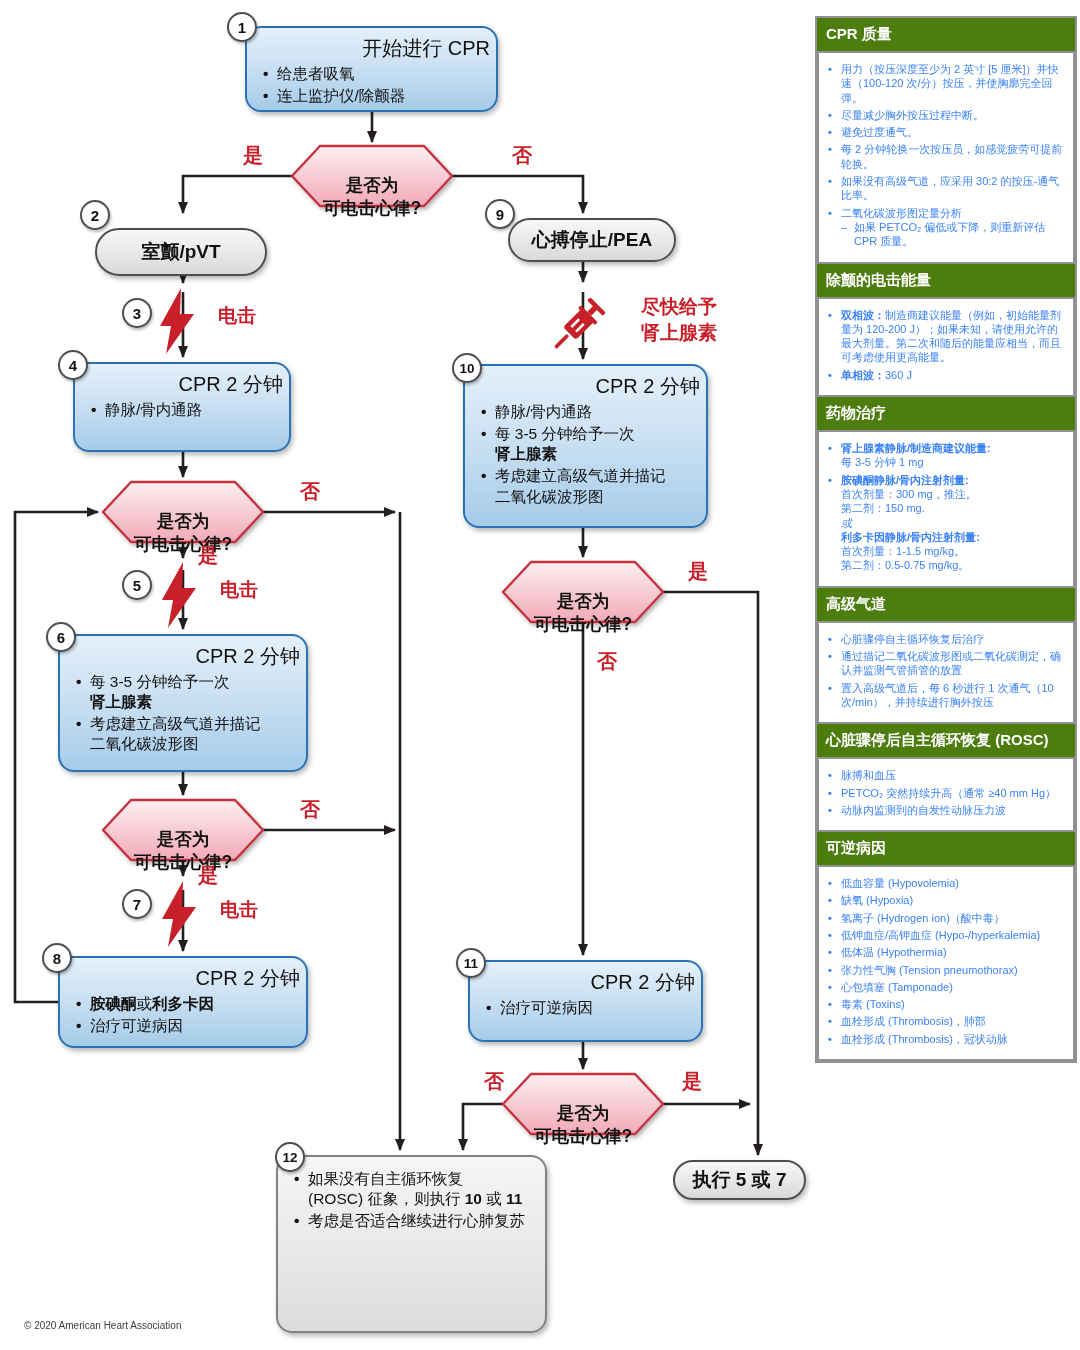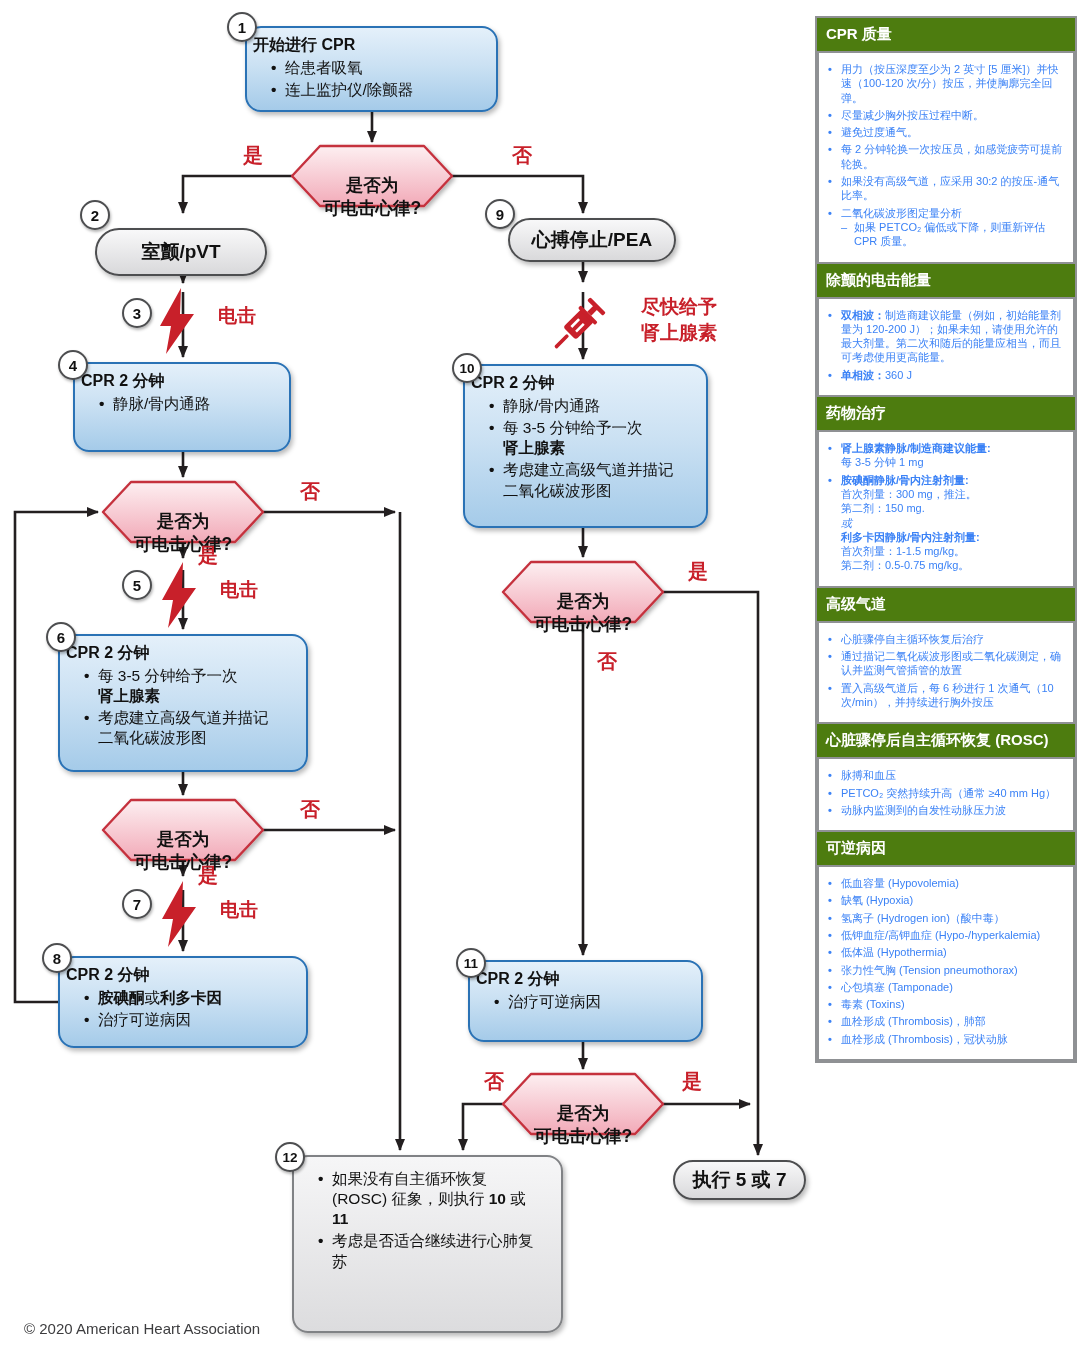--- a/index.html
+++ b/index.html
@@ -6,41 +6,41 @@
   body{font-family:"Liberation Sans","DejaVu Sans",sans-serif;}
   #canvas{position:relative;width:1080px;height:1350px;background:#fff;overflow:hidden;}
   #wires{position:absolute;left:0;top:0;z-index:1;}
 
   .box{position:absolute;z-index:2;border-radius:16px;box-shadow:2px 3px 5px rgba(0,0,0,.28);box-sizing:border-box;}
   .blue{background:linear-gradient(180deg,#e4f0fa 0%,#cbe1f3 45%,#a5cbe9 100%);border:2.5px solid #2a72b5;}
   .graybox{background:linear-gradient(180deg,#f6f6f7 0%,#dcdcde 100%);border:2px solid #808285;}
   .pill{position:absolute;z-index:2;border-radius:26px;background:linear-gradient(180deg,#f8f8f9 0%,#d9d9db 100%);
         border:2px solid #4d4e50;display:flex;align-items:center;justify-content:center;
         box-shadow:2px 3px 5px rgba(0,0,0,.28);font-weight:bold;font-size:19px;color:#111;box-sizing:border-box;}
-  .box-title{text-align:left;font-weight:bold;font-size:16px;margin:7px 6px 2px;color:#111;}
-  ul.fb{list-style:none;margin:2px 8px 0;padding:0 8px 0 16px;font-size:15.5px;line-height:1.3;color:#111;}
+  .box-title{text-align:right;font-weight:normal;font-size:20px;margin:7px 6px 2px;color:#111;}
+  ul.fb{list-style:none;margin:2px 0 0;padding:0 8px 0 16px;font-size:15.5px;line-height:1.3;color:#111;}
   ul.fb li{position:relative;padding-left:14px;margin-bottom:2px;}
   ul.fb li::before{content:"•";position:absolute;left:0;font-weight:bold;}
   .hexlab{position:absolute;width:160px;text-align:center;font-weight:bold;font-size:17.5px;line-height:1.32;color:#111;z-index:2;margin-top:22px;}
   .rlab{position:absolute;color:#c8202a;font-weight:bold;font-size:20px;z-index:2;white-space:nowrap;}
   .rlab.small{font-size:19px;line-height:1.35;text-align:center;}
   .numc{position:absolute;width:30px;height:30px;border-radius:50%;background:#fff;border:2px solid #4d4e50;
         display:flex;align-items:center;justify-content:center;font-weight:bold;font-size:15px;color:#111;
         z-index:4;box-shadow:1px 2px 3px rgba(0,0,0,.3);box-sizing:border-box;}
   .numc.two{font-size:13.5px;}
 
   .sidebar{position:absolute;left:815px;top:16px;width:262px;background:#8f9194;padding:2px;z-index:2;box-sizing:border-box;}
   .sb-h{background:#4d7c0f;color:#fff;font-weight:bold;font-size:15px;padding:7px 9px;}
   .sb-b{background:#fff;margin:2px;padding:9px 6px 10px 6px;}
   .sb-b ul{list-style:none;margin:0;padding:0 0 0 16px;font-size:11px;line-height:1.3;color:#3b82f6;}
   .sb-b li{position:relative;margin-bottom:3px;}
   .sb-b li::before{content:"•";position:absolute;left:-13px;font-weight:bold;}
   .sub{position:relative;display:block;padding-left:13px;}
   .sub::before{content:"–";position:absolute;left:0;}
-  .copy{position:absolute;left:24px;top:1320px;font-size:15px;color:#3d3d3f;z-index:2;}
+  .copy{position:absolute;left:24px;top:1320px;font-size:10px;color:#3d3d3f;z-index:2;}
 </style>
 </head>
 <body>
 
 <div id="canvas">
 
   <svg id="wires" width="1080" height="1350" viewBox="0 0 1080 1350">
     <defs>
       <marker id="arr" markerUnits="userSpaceOnUse" markerWidth="13" markerHeight="11" refX="11" refY="5" orient="auto">
         <path d="M0,0 L12,5 L0,10 Z" fill="#231f20"></path>
@@ -173,21 +173,21 @@
     </ul>
   </div>
 
   <div class="box blue" style="left:468px;top:960px;width:235px;height:82px">
     <div class="box-title">CPR 2 分钟</div>
     <ul class="fb">
         <li><span>治疗可逆病因</span></li>
       </ul>
   </div>
 
-  <div class="box graybox" style="left:292px;top:1155px;width:271px;height:178px">
+  <div class="box graybox" style="left:276px;top:1155px;width:271px;height:178px">
     <ul class="fb" style="margin-top:12px;">
       <li><span>如果没有自主循环恢复</span><br><span>(ROSC) 征象，则执行 </span><b>10</b><span> 或 </span><b>11</b></li>
       <li><span>考虑是否适合继续进行心肺复苏</span></li>
     </ul>
   </div>
 
   <div class="pill" style="left:673px;top:1160px;width:133px;height:40px">
       <span>执行 5 或 7</span>
     </div>
 

